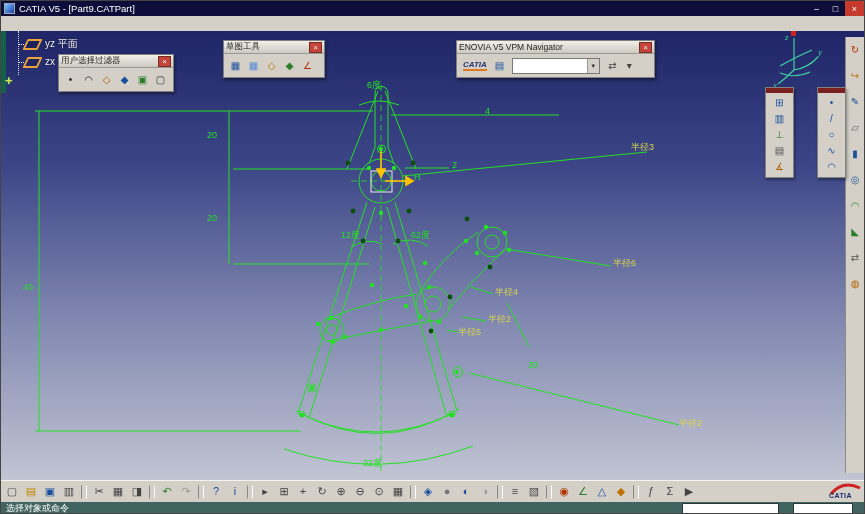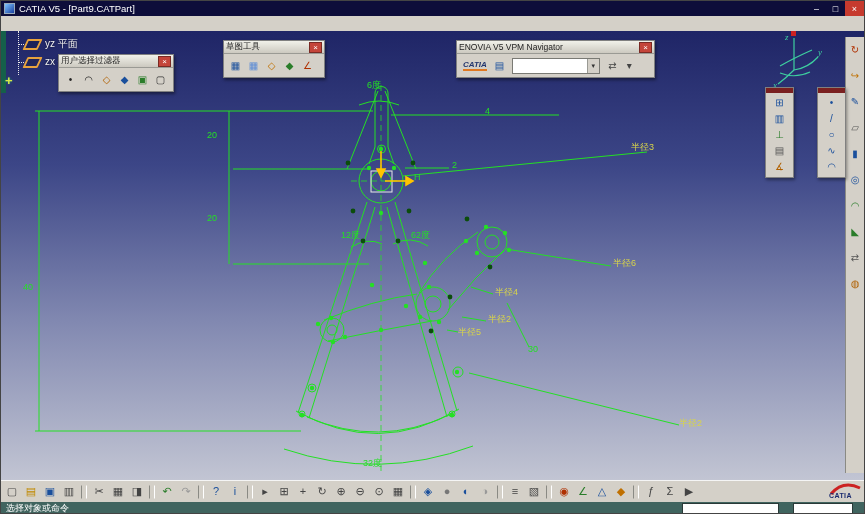--- a/index.html
+++ b/index.html
@@ -215,21 +215,21 @@
         <span class="dim-label" style="left: 451px; top: 130px;">2</span>
         <span class="dim-label yellow" style="left: 630px; top: 112px;">半径3</span>
         <span class="dim-label" style="left: 206px; top: 183px;">20</span>
         <span class="dim-label" style="left: 340px; top: 200px;">12度</span>
         <span class="dim-label" style="left: 410px; top: 200px;">62度</span>
         <span class="dim-label yellow" style="left: 612px; top: 228px;">半径6</span>
         <span class="dim-label" style="left: 22px; top: 252px;">40</span>
         <span class="dim-label yellow" style="left: 494px; top: 257px;">半径4</span>
         <span class="dim-label yellow" style="left: 487px; top: 284px;">半径2</span>
         <span class="dim-label yellow" style="left: 457px; top: 297px;">半径5</span>
-        <span class="dim-label" style="left: 527px; top: 314px;">30</span>
+        <span class="dim-label" style="left: 527px; top: 330px;">30</span>
         <span class="dim-label yellow" style="left: 678px; top: 388px;">半径2</span>
         <span class="dim-label" style="left: 362px; top: 428px;">32度</span>
         <span class="dim-label" style="left: 413px; top: 142px;">H</span>
       </div>
 
     <div class="left-strip"></div>
     <div class="tree">
 
         <div class="tree-item">
           <span class="plane-icon"></span>

